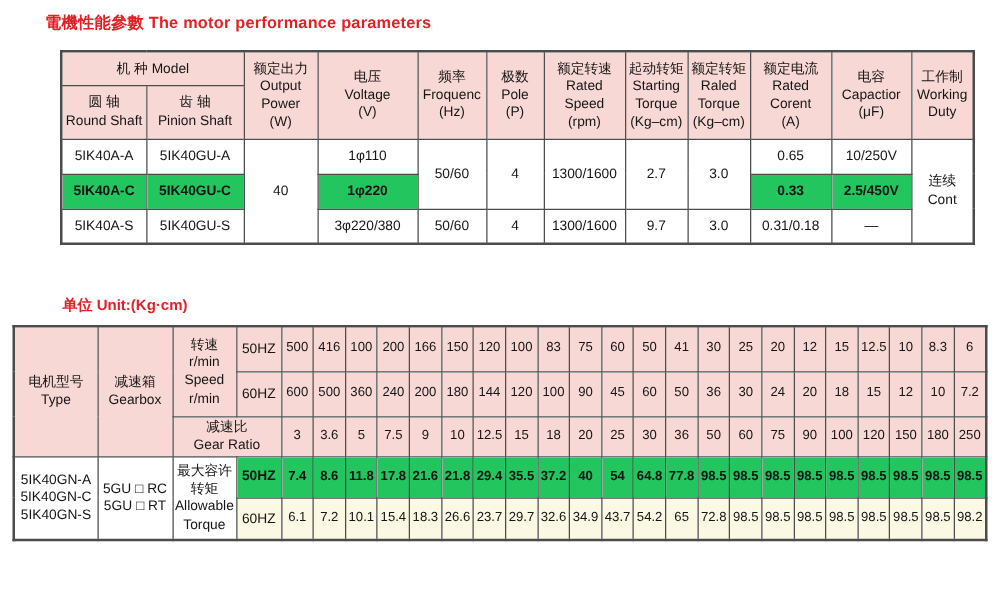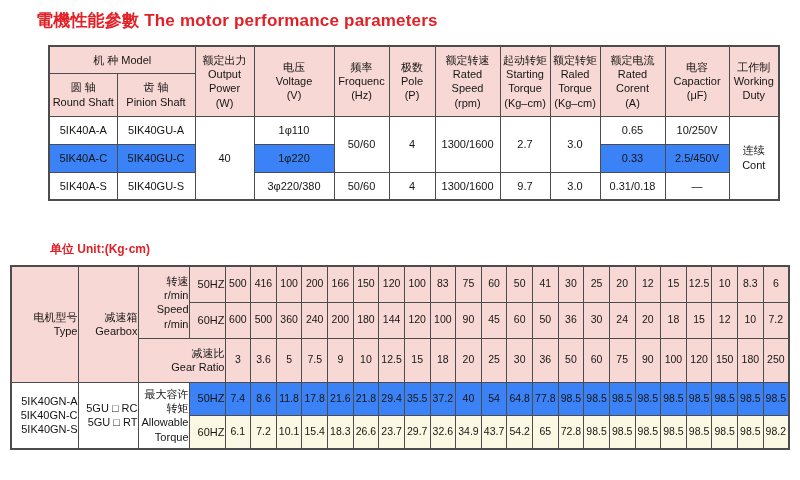--- a/index.html
+++ b/index.html
@@ -2,45 +2,45 @@
 <html><head>
 <meta charset="utf-8">
 <style>
   * { margin:0; padding:0; box-sizing:border-box; }
   body {
     width:800px; height:480px; background:#ffffff; overflow:hidden;
     font-family:"Liberation Sans", sans-serif; color:#151515;
   }
   .page { width:800px; height:480px; position:relative; }
 
-  .title { color:#e22026; font-weight:bold; font-size:17px; letter-spacing:0.2px; }
+  .title { color:#e22026; font-weight:bold; font-size:13px; letter-spacing:0.2px; }
   #title1 { margin:9px 0 13px 36px; }
   .title2-row { display:flex; justify-content:space-between; align-items:flex-end; margin:40px 14px 7px 14px; }
   .unit { color:#e22026; font-weight:bold; font-size:12px;margin-left:36px; }
 
   table { border-collapse:collapse; table-layout:fixed; border:2px solid #4c4c4c; }
   td {
     border:1px solid #4c4c4c; text-align:center; vertical-align:middle;
     white-space:pre-line; line-height:1.3; background:#ffffff; overflow:hidden;
   }
   .hd { background:#f8d8d4; }
-  .blue { background:#3b82f6; }
+  .blue { background:#22c55e;font-weight:bold; }
   .yellow { background:#fbf8e3; }
 
   .t1 { margin-left:48px; width:731px; font-size:11px; }
   .t1 tr.h1 { height:27px; }
   .t1 tr.h2 { height:43px; }
   .t1 tr.d  { height:28px; }
 
   .t2 { margin-left:10px; width:780px; font-size:10.5px; }
   .t2 tr.s  { height:36px; }
-  .t2 tr.g  { height:44px; }
+  .t2 tr.g  { height:32px; }
   .t2 tr.q1 { height:33px;padding-left:33px; }
   .t2 tr.q2 { height:34px; }
-  .t2 .lbl { font-size:11px;text-align:right; }
+  .t2 .lbl { font-size:11px; }
 </style>
 </head>
 <body>
 
 <div class="page">
 
   <div id="title1" class="title">
     <span>電機性能參數</span>
     <span>The motor performance parameters</span>
   </div>

